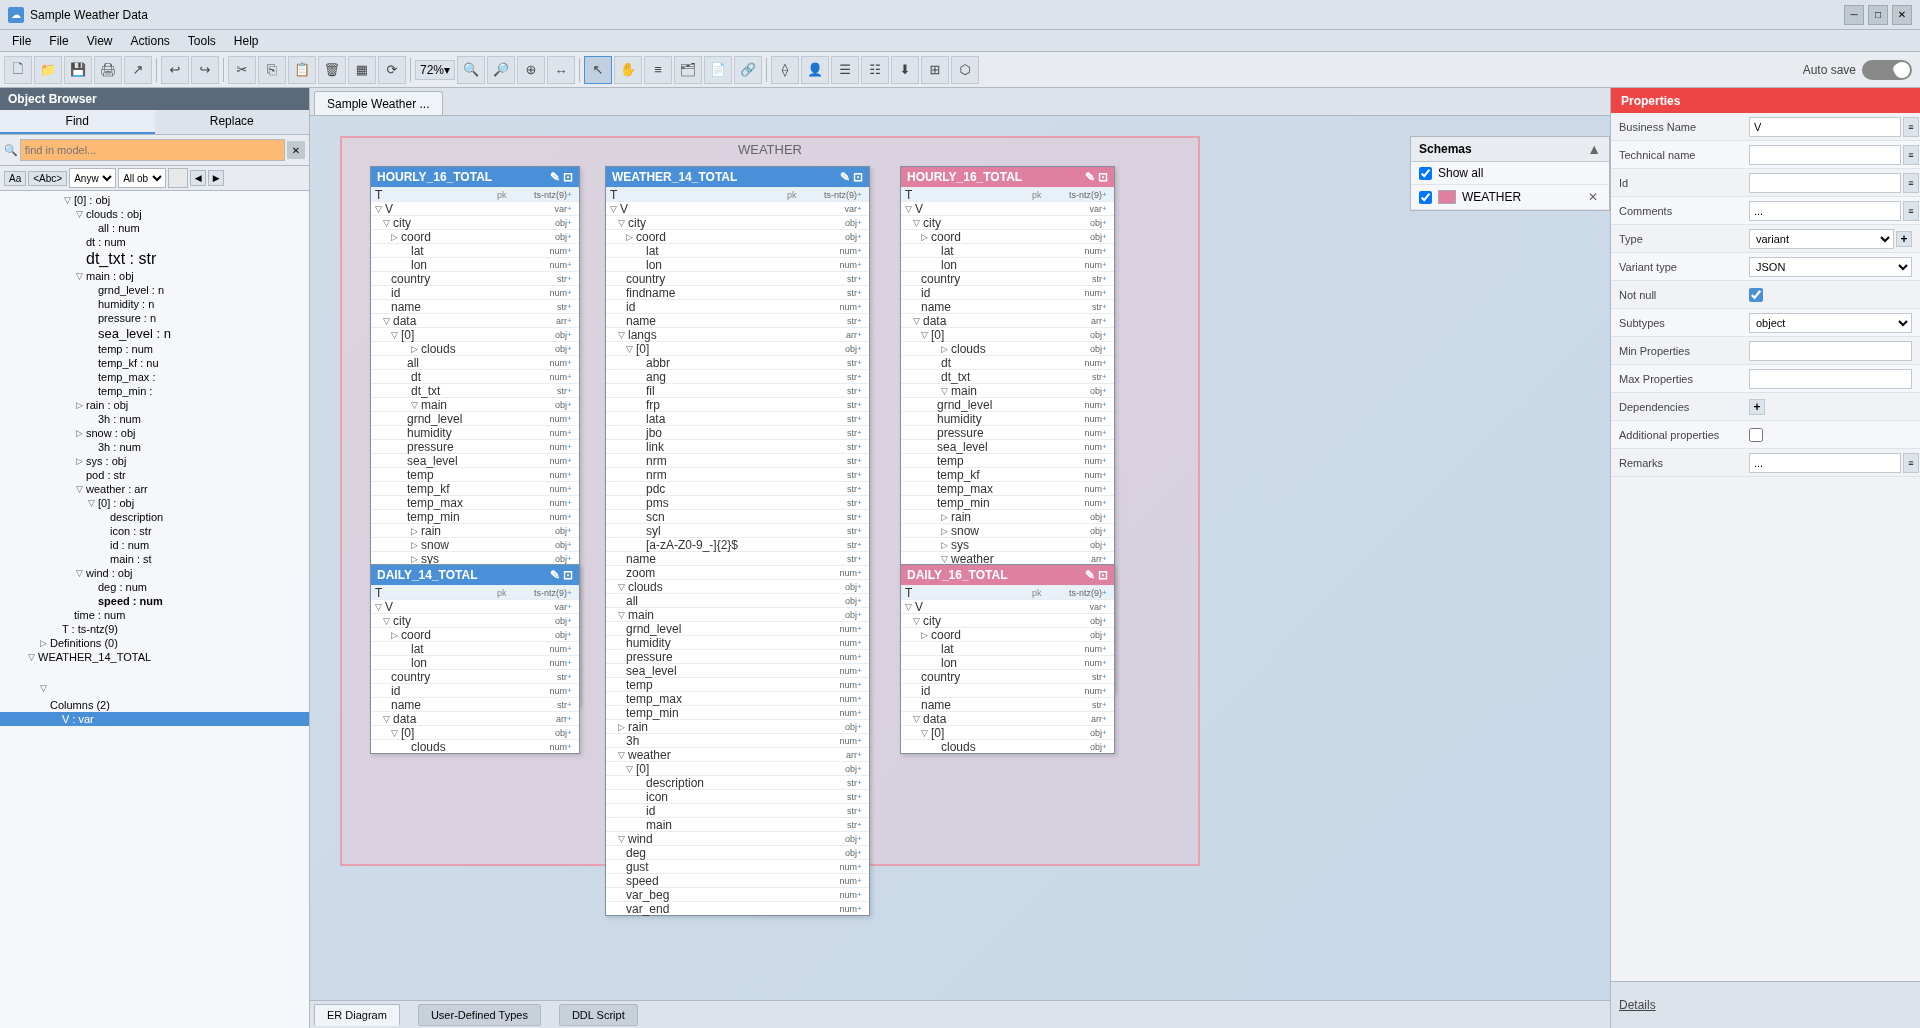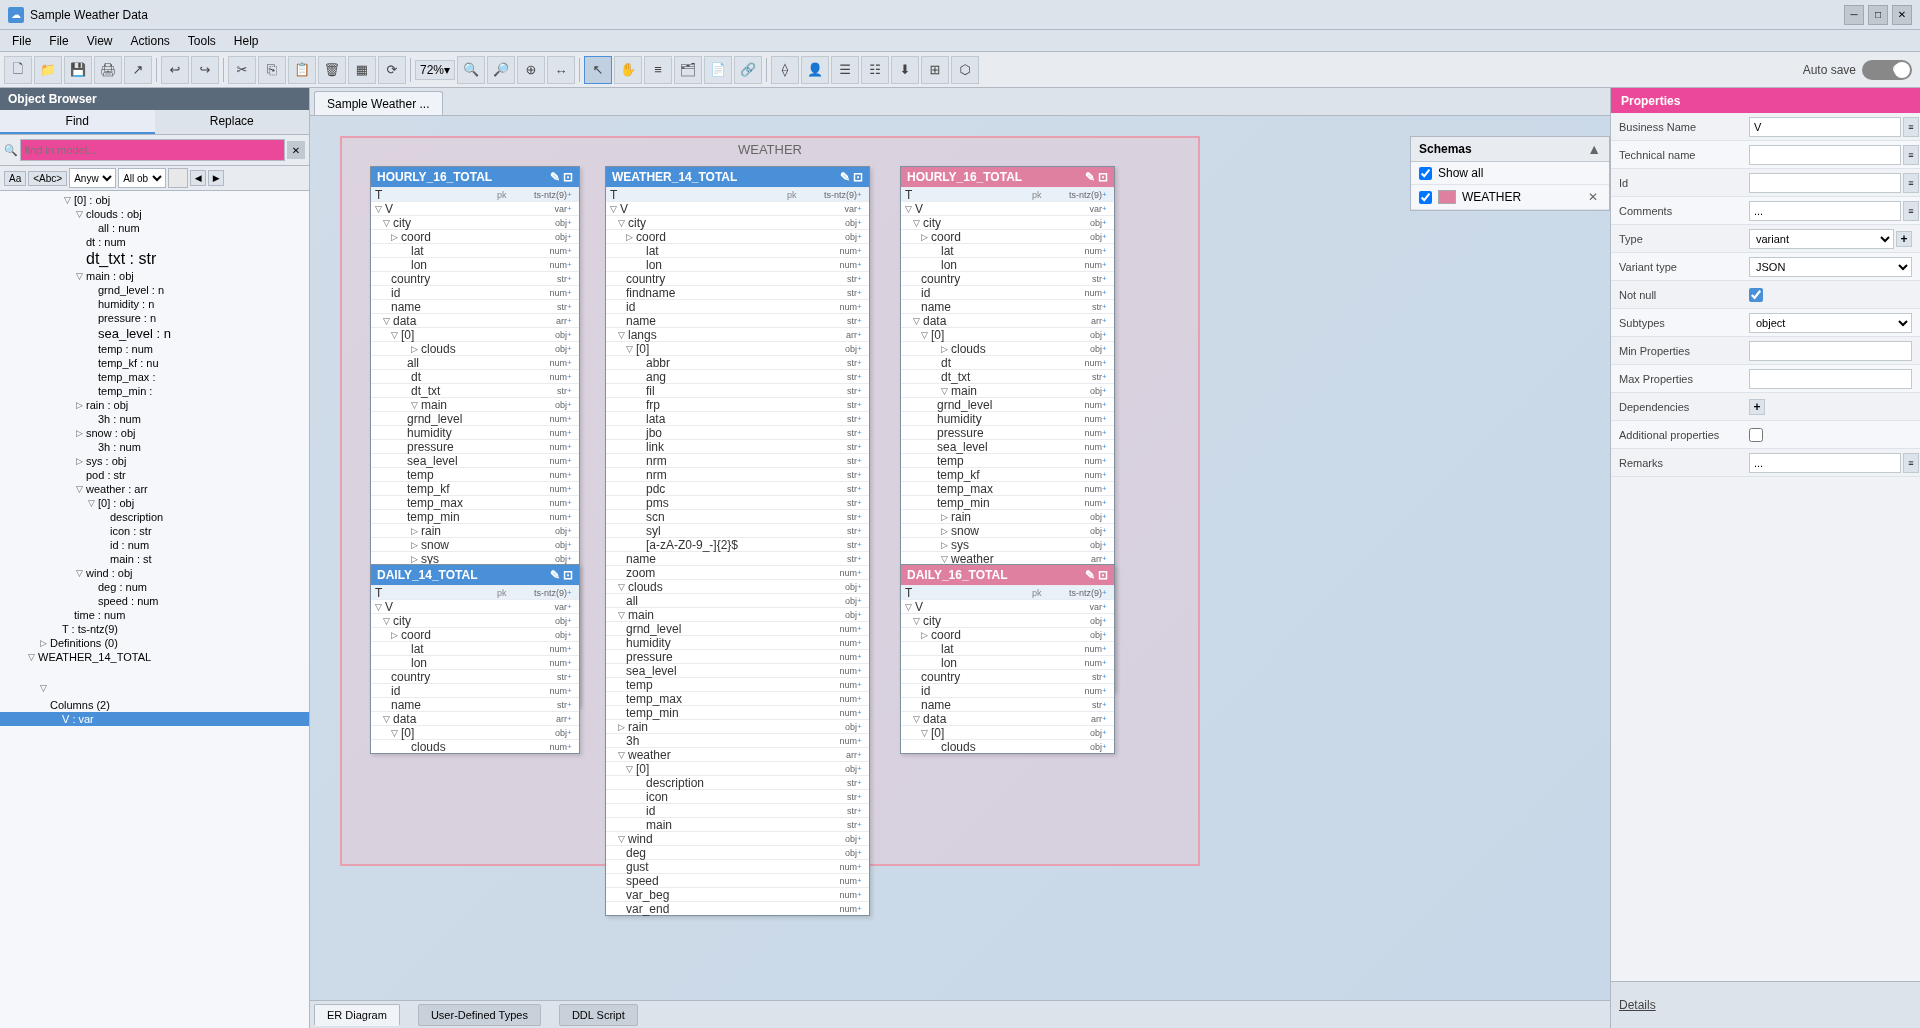--- a/index.html
+++ b/index.html
@@ -85,21 +85,21 @@
     .fr-btn.active { border-bottom: 2px solid #4a90d9; background: #e8ecf4; }
     #search-bar {
       display: flex;
       align-items: center;
       padding: 4px;
       gap: 2px;
       background: #e8ecf0;
       border-bottom: 1px solid #b0b8c4;
     }
     #search-input {
-      flex: 1; height: 22px; border: 1px solid #b0b8c4; padding: 0 4px; background: #ec4899; font-size: 11px;
+      flex: 1; height: 22px; border: 1px solid #b0b8c4; padding: 0 4px; background: #fdba74; font-size: 11px;
     }
     .search-clear { width: 18px; height: 18px; background: #c0c8d0; border: none; cursor: pointer; display: flex; align-items: center; justify-content: center; font-size: 10px; }
     #filter-bar {
       display: flex;
       align-items: center;
       padding: 2px 4px;
       gap: 2px;
       background: #e8ecf0;
       border-bottom: 1px solid #b0b8c4;
     }
@@ -144,21 +144,21 @@
       border-radius: 2px;
     }
     .bottom-tab.active { background: #f0f4f8; border-bottom-color: #f0f4f8; }
 
     
     #right-panel {
       width: 310px; background: #f0f2f5; border-left: 1px solid #b0b8c4;
       display: flex; flex-direction: column; flex-shrink: 0;
     }
     #props-header {
-      background: #ec4899; color: white; padding: 5px 10px;
+      background: #ef4444; color: white; padding: 5px 10px;
       font-size: 13px; font-weight: bold;
     }
     .prop-row {
       display: flex; align-items: center; min-height: 28px;
       border-bottom: 1px solid #dde3ea; padding: 2px 8px;
     }
     .prop-row:nth-child(even) { background: #f5f7fa; }
     .prop-label { width: 130px; font-size: 11px; color: #444; flex-shrink: 0; }
     .prop-value-wrap { flex: 1; display: flex; align-items: center; gap: 2px; }
     .prop-input {
@@ -674,21 +674,21 @@
   </div>
         <div class="tree-item">
     <span class="tree-indent"></span>
           <span class="tree-indent"></span>
           <span class="tree-indent"></span>
           <span class="tree-indent"></span>
           <span class="tree-indent"></span>
           <span class="tree-indent"></span>
           <span class="tree-indent"></span>
     <span class="tree-arrow"> </span>
-    <span class="tree-label" style="font-size:11px;">speed : num</span>
+    <span class="tree-label" style="font-size:11px;font-weight:bold;">speed : num</span>
   </div>
         <div class="tree-item">
     <span class="tree-indent"></span>
           <span class="tree-indent"></span>
           <span class="tree-indent"></span>
           <span class="tree-indent"></span>
           <span class="tree-indent"></span>
     <span class="tree-arrow"> </span>
     <span class="tree-label" style="font-size:11px;">time : num</span>
   </div>

